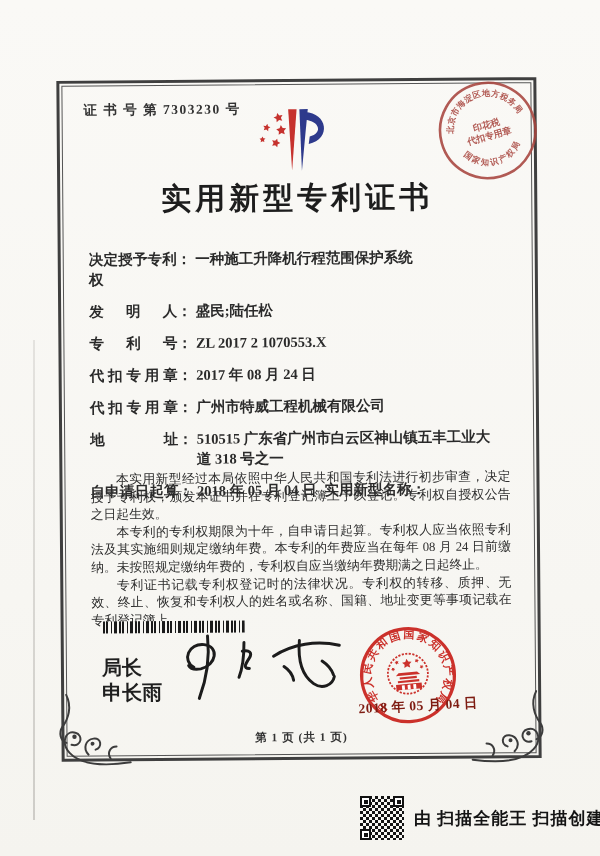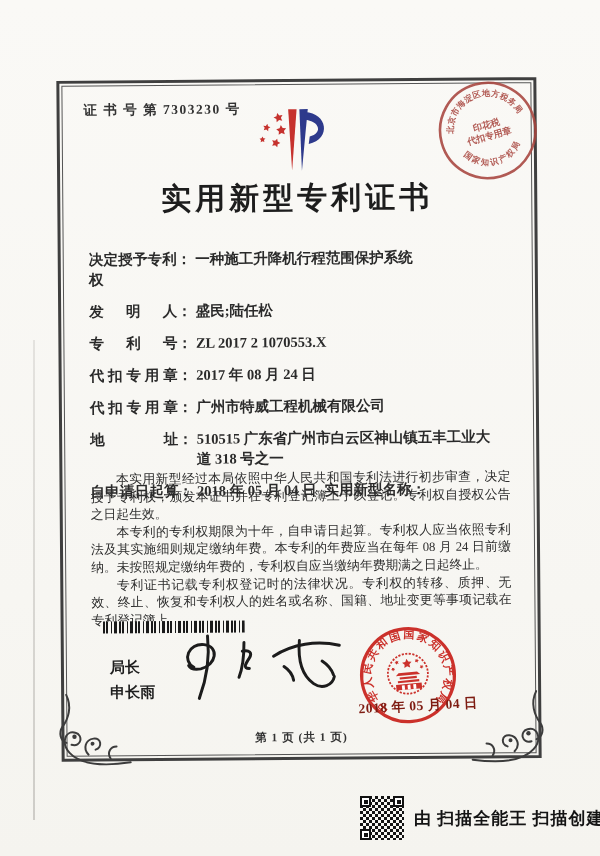--- a/index.html
+++ b/index.html
@@ -61,21 +61,21 @@
     text-align:justify;}
   .paragraphs p{margin:0;text-indent:2em;}
 
   
   .barcode{position:absolute;left:39px;top:538px;width:142px;height:12px;
     background:repeating-linear-gradient(90deg,
       #1a1a1a 0 2px,#f6f5f1 2px 3px,#1a1a1a 3px 5px,#f6f5f1 5px 8px,
       #1a1a1a 8px 9px,#f6f5f1 9px 11px,#1a1a1a 11px 14px,#f6f5f1 14px 16px);}
 
   
-  .director{position:absolute;left:46px;top:572px;font-size:15px;font-weight:700;
+  .director{position:absolute;left:38px;top:572px;font-size:20px;font-weight:700;
     line-height:25px;color:#1f1f1f;}
   .signature{position:absolute;left:96px;top:548px;width:210px;height:78px;}
   .signature svg{width:100%;height:100%;}
 
   
   .official-seal{position:absolute;left:294px;top:544px;width:100px;height:100px;
     transform:rotate(-5deg);opacity:.92;}
   .official-seal svg{width:100%;height:100%;}
   .seal-date{position:absolute;left:266px;top:616px;width:176px;text-align:center;
     font-size:13.5px;font-weight:700;color:#7e1c12;letter-spacing:.5px;

